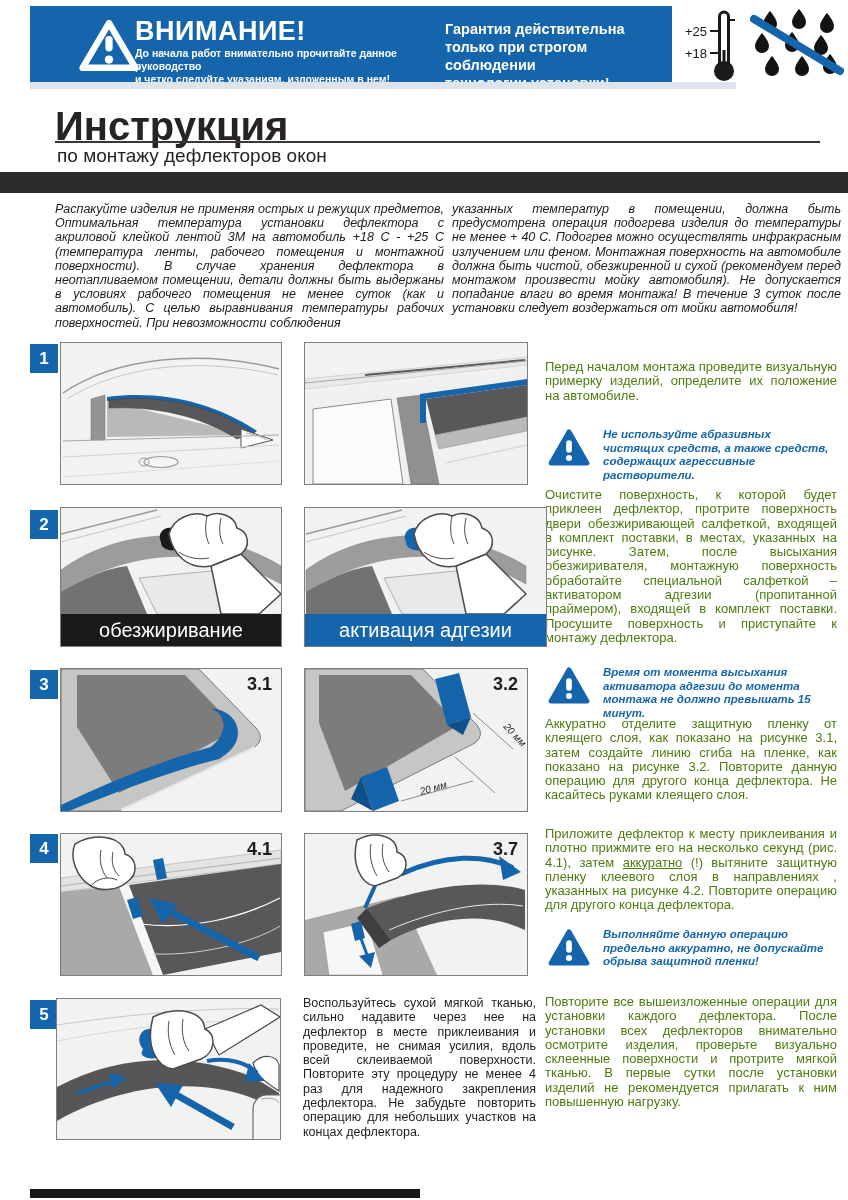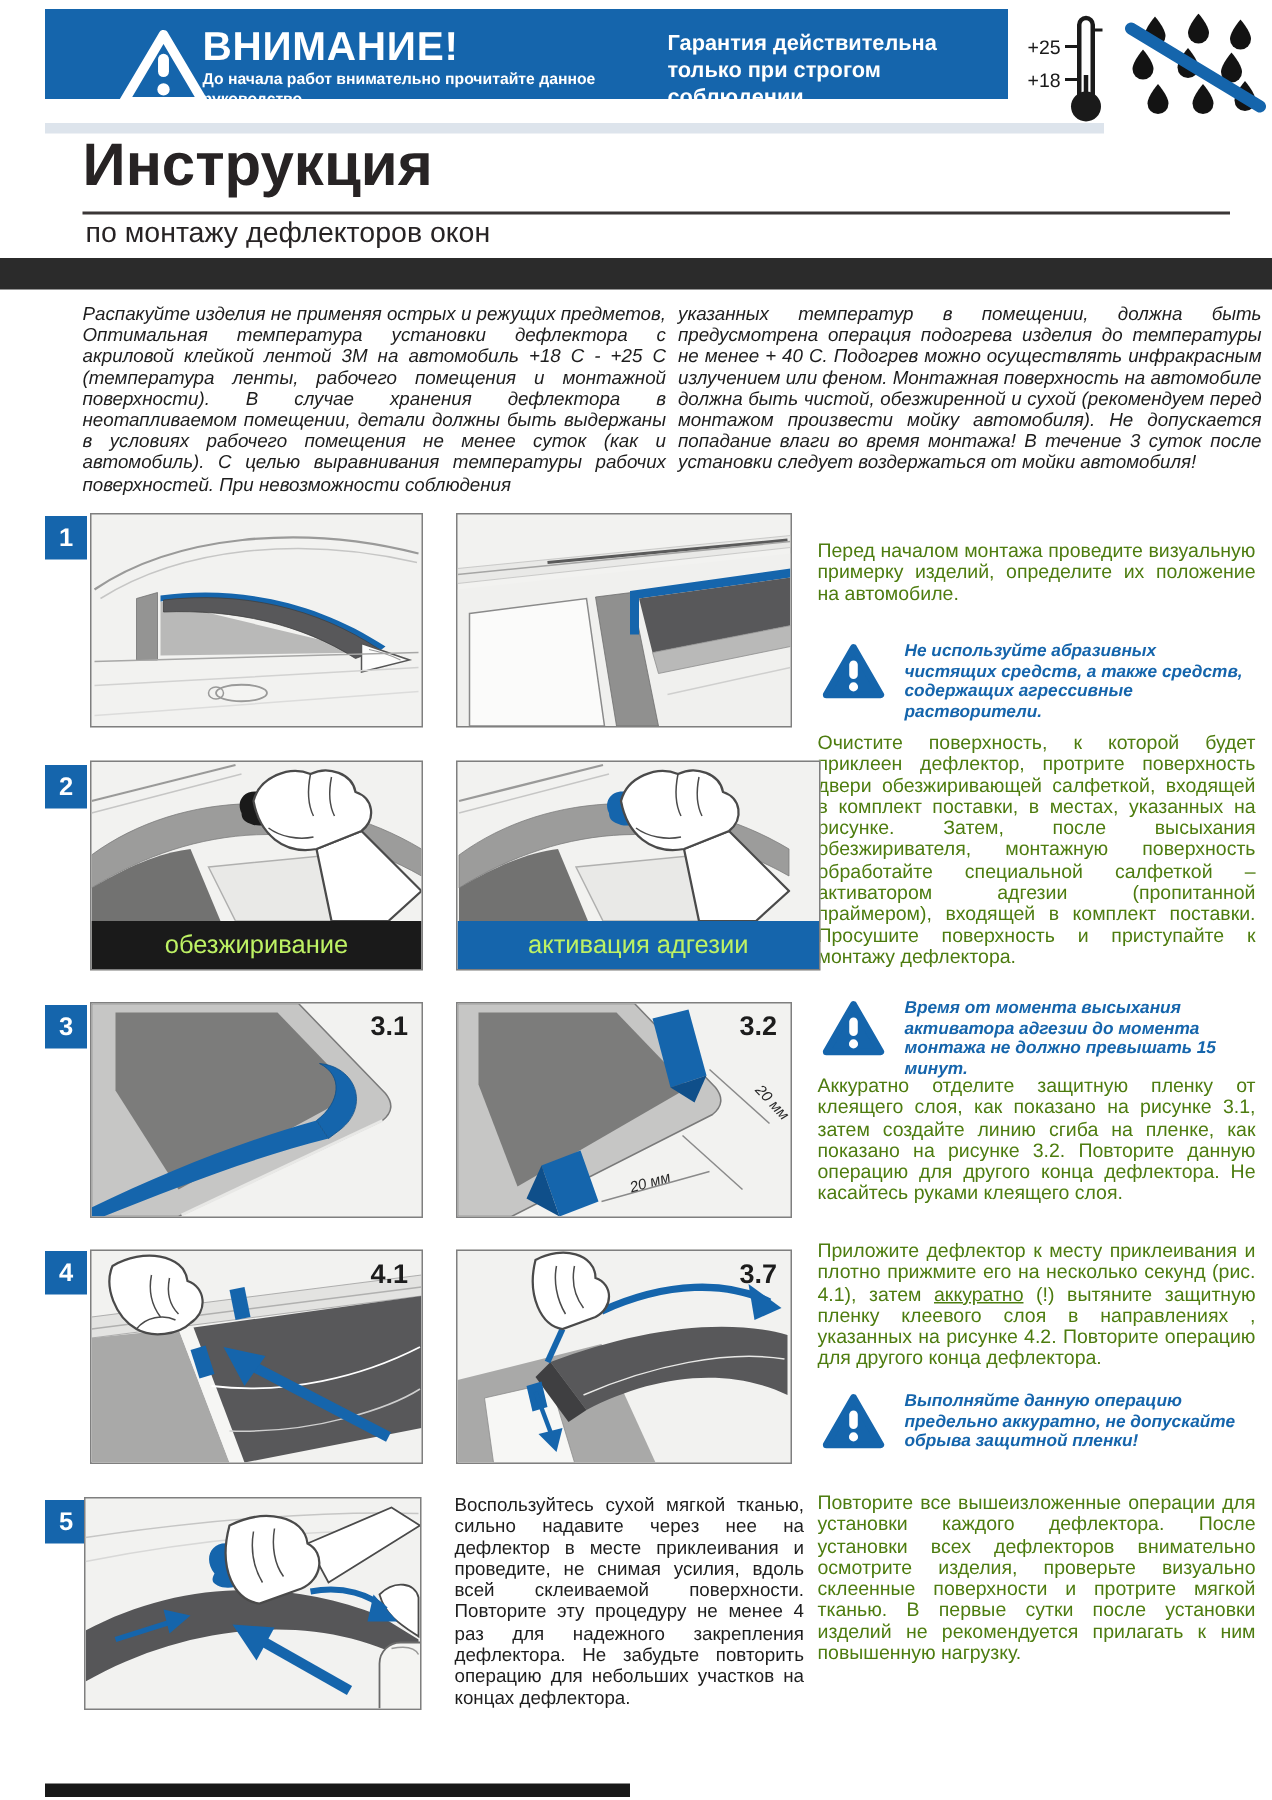--- a/index.html
+++ b/index.html
@@ -1,48 +1,48 @@
 <!DOCTYPE html>
 <html lang="ru"><head>
 <meta charset="utf-8">
 <style>
   * { margin:0; padding:0; box-sizing:border-box; }
   body { background:#e8e8e8; font-family:"Liberation Sans", sans-serif; }
   .page { position:relative; width:848px; height:1200px; background:#ffffff; overflow:hidden; margin:0 auto; color:#231f20; }
 
   
-  .hdr-blue { position:absolute; left:30px; top:6px; width:642px; height:60px; background:#1565ac; }
+  .hdr-blue { position:absolute; left:30px; top:6px; width:642px; height:76px; background:#1565ac; }
   .hdr-strip { position:absolute; left:30px; top:82px; width:706px; height:7px; background:#dde4ec; }
   .tri-big { position:absolute; left:48px; top:10px; }
   .attn { position:absolute; left:105px; top:10px; width:300px; }
   .attn-title { color:#fff; font-weight:bold; font-size:27px; letter-spacing:0.5px; }
   .attn-sub { color:#fff; font-size:10.5px; font-weight:bold; line-height:13px; }
   .guarantee { position:absolute; left:415px; top:14px; width:225px; color:#fff; font-weight:bold; font-size:14.5px; line-height:18px; }
   .thermo { position:absolute; left:683px; top:8px; }
   .norain { position:absolute; left:750px; top:9px; }
   svg text { font-family:"Liberation Sans", sans-serif; }
 
   
-  .title-main { position:absolute; left:55px; top:88px; font-size:40px; font-weight:bold; color:#272324; }
+  .title-main { position:absolute; left:55px; top:104px; font-size:40px; font-weight:bold; color:#272324; }
   .title-rule { position:absolute; left:55px; top:141px; width:765px; height:2px; background:#3a3637; }
   .title-sub { position:absolute; left:57px; top:145px; font-size:19px; color:#272324; }
   .dark-bar { position:absolute; left:0; top:172px; width:848px; height:21px; background:#2b2b2b; }
 
   
   .intro { position:absolute; left:55px; top:202px; width:786px; display:flex; gap:8px; }
   .intro p { width:389px; font-size:12.5px; font-style:italic; line-height:14.2px; text-align:justify; color:#1d1d1d; }
 
   
   .badge { position:absolute; left:30px; width:28px; height:29px; background:#1565ac; color:#fff;
            font-size:17px; font-weight:bold; display:flex; align-items:center; justify-content:center; }
   .imgbox { position:absolute; background:#f2f2f0; border:1px solid #7f7f7f; overflow:hidden; }
   .imgbox svg { display:block; }
   .figlabel { position:absolute; top:5px; right:9px; font-size:18px; font-weight:bold; color:#1d1d1d; }
   .caption { position:absolute; left:0; right:0; bottom:0; height:32px; display:flex; align-items:center; justify-content:center;
-             color:#bef264; font-size:17px; }
+             color:#ffffff; font-size:20px; }
   .caption.black { background:#1a1a1a; }
   .caption.blue  { background:#1565ac; }
 
   .rtext { position:absolute; left:545px; width:292px; font-size:13px; line-height:14.3px; text-align:justify; color:#4d7c0f; }
   .mtext { position:absolute; left:303px; top:996px; width:233px; font-size:12.5px; line-height:14.3px; text-align:justify; color:#1d1d1d; }
   .u { text-decoration:underline; font-weight:normal; }
 
   .warn { position:absolute; left:548px; width:290px; display:flex; gap:13px; align-items:flex-start; }
   .warn .wtext { font-size:11.5px; font-weight:bold; color:#1565ac; line-height:13.5px; width:228px;font-style:italic; }
 

